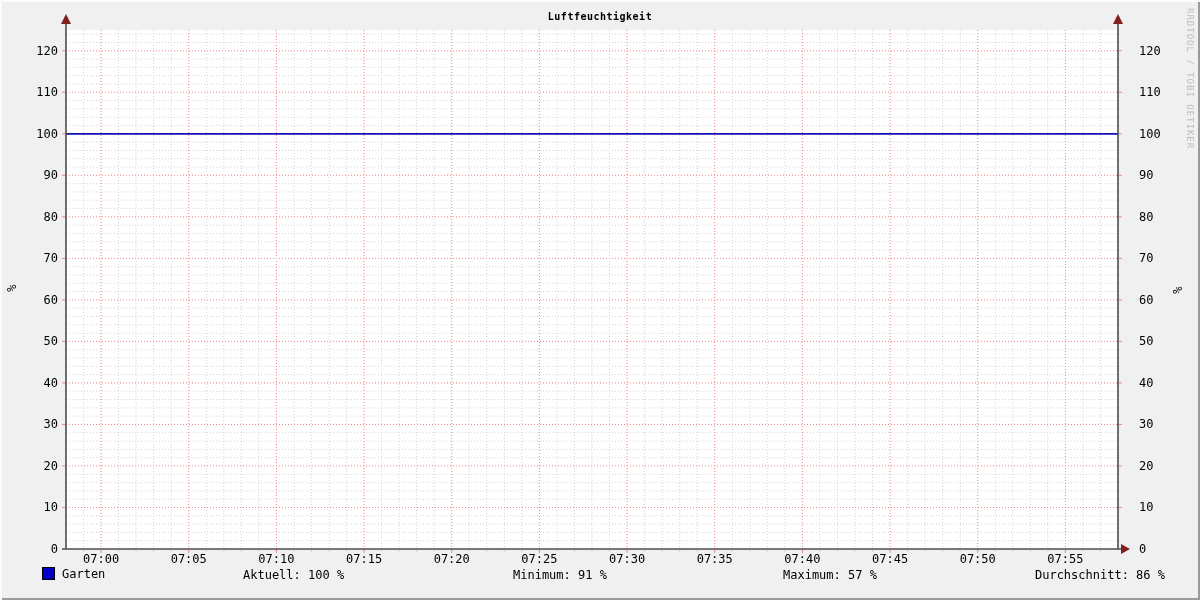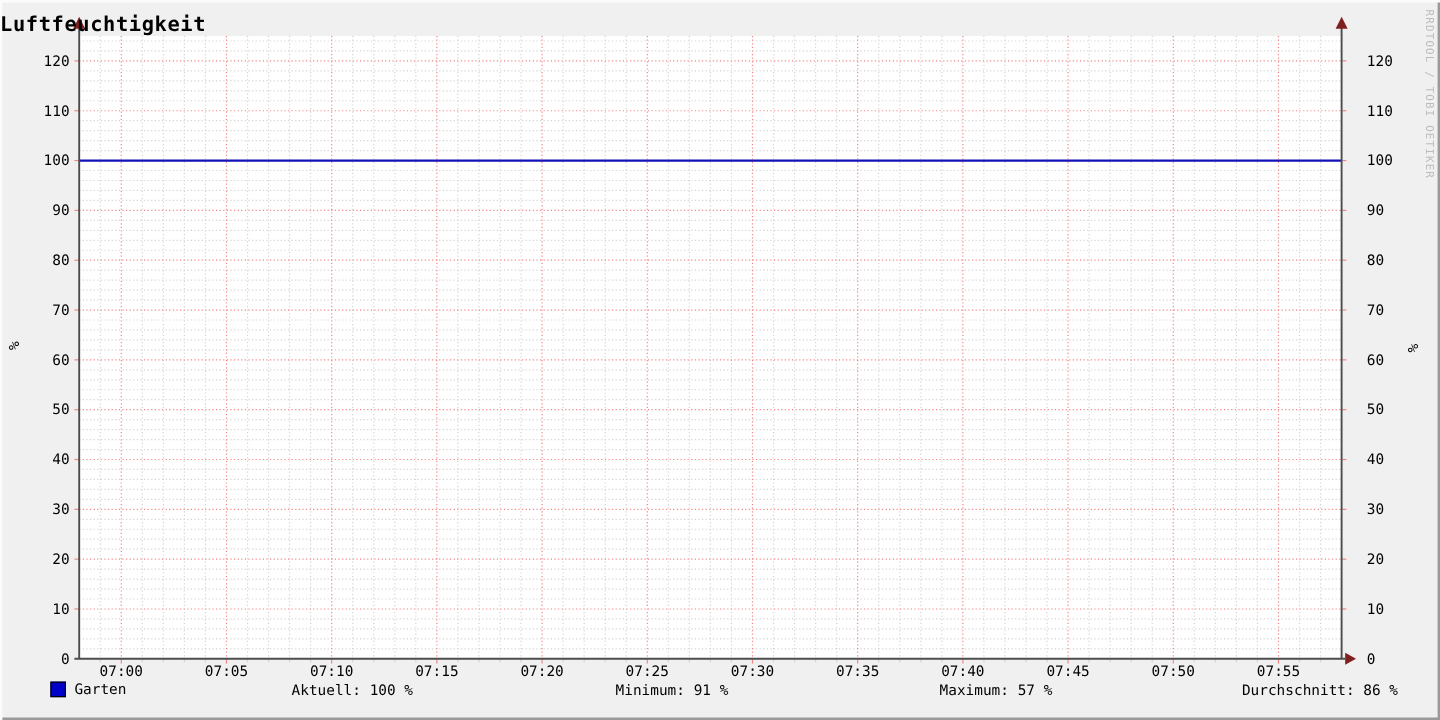--- a/index.html
+++ b/index.html
@@ -13,38 +13,38 @@
     overflow:hidden;
   }
   #plot-bg{
     position:absolute;left:66px;top:30px;width:1052px;height:519px;
     background:#ffffff;
   }
   #chart-svg{position:absolute;left:0;top:0;}
   svg text{font-family:"DejaVu Sans Mono", monospace;}
   .title{
     position:absolute;left:0;top:11px;width:1200px;
-    text-align:left;font-size:17px;font-weight:bold;letter-spacing:0.5px;
+    text-align:center;font-size:10px;font-weight:bold;letter-spacing:0.5px;
   }
   .y-unit{
     position:absolute;width:20px;height:20px;
     display:flex;align-items:center;justify-content:center;
     font-size:12px;
   }
   .y-unit.left{left:2px;top:278px;transform:rotate(-90deg);}
   .y-unit.right{left:1167px;top:280px;transform:rotate(90deg);}
   .watermark{
     position:absolute;right:5px;top:8px;
     writing-mode:vertical-rl;
     font-size:9px;letter-spacing:1px;
     color:#bcbcbc;
     white-space:nowrap;
   }
   .legend-row{position:absolute;left:0;top:567px;width:1200px;height:16px;font-size:12px;}
-  .legend-series{position:absolute;left:10px;top:0;display:flex;align-items:flex-end;padding-left:32px;}
+  .legend-series{position:absolute;left:10px;top:0;display:flex;align-items:flex-start;padding-left:32px;}
   .legend-swatch{
     display:inline-block;width:11px;height:11px;
     background:#0000c8;border:1px solid #000;margin-right:7px;
   }
   .stat{position:absolute;top:1px;white-space:nowrap;}
   .stat.aktuell{left:243px;}
   .stat.minimum{left:513px;}
   .stat.maximum{left:783px;}
   .stat.durchschnitt{right:35px;}
   .footer{

